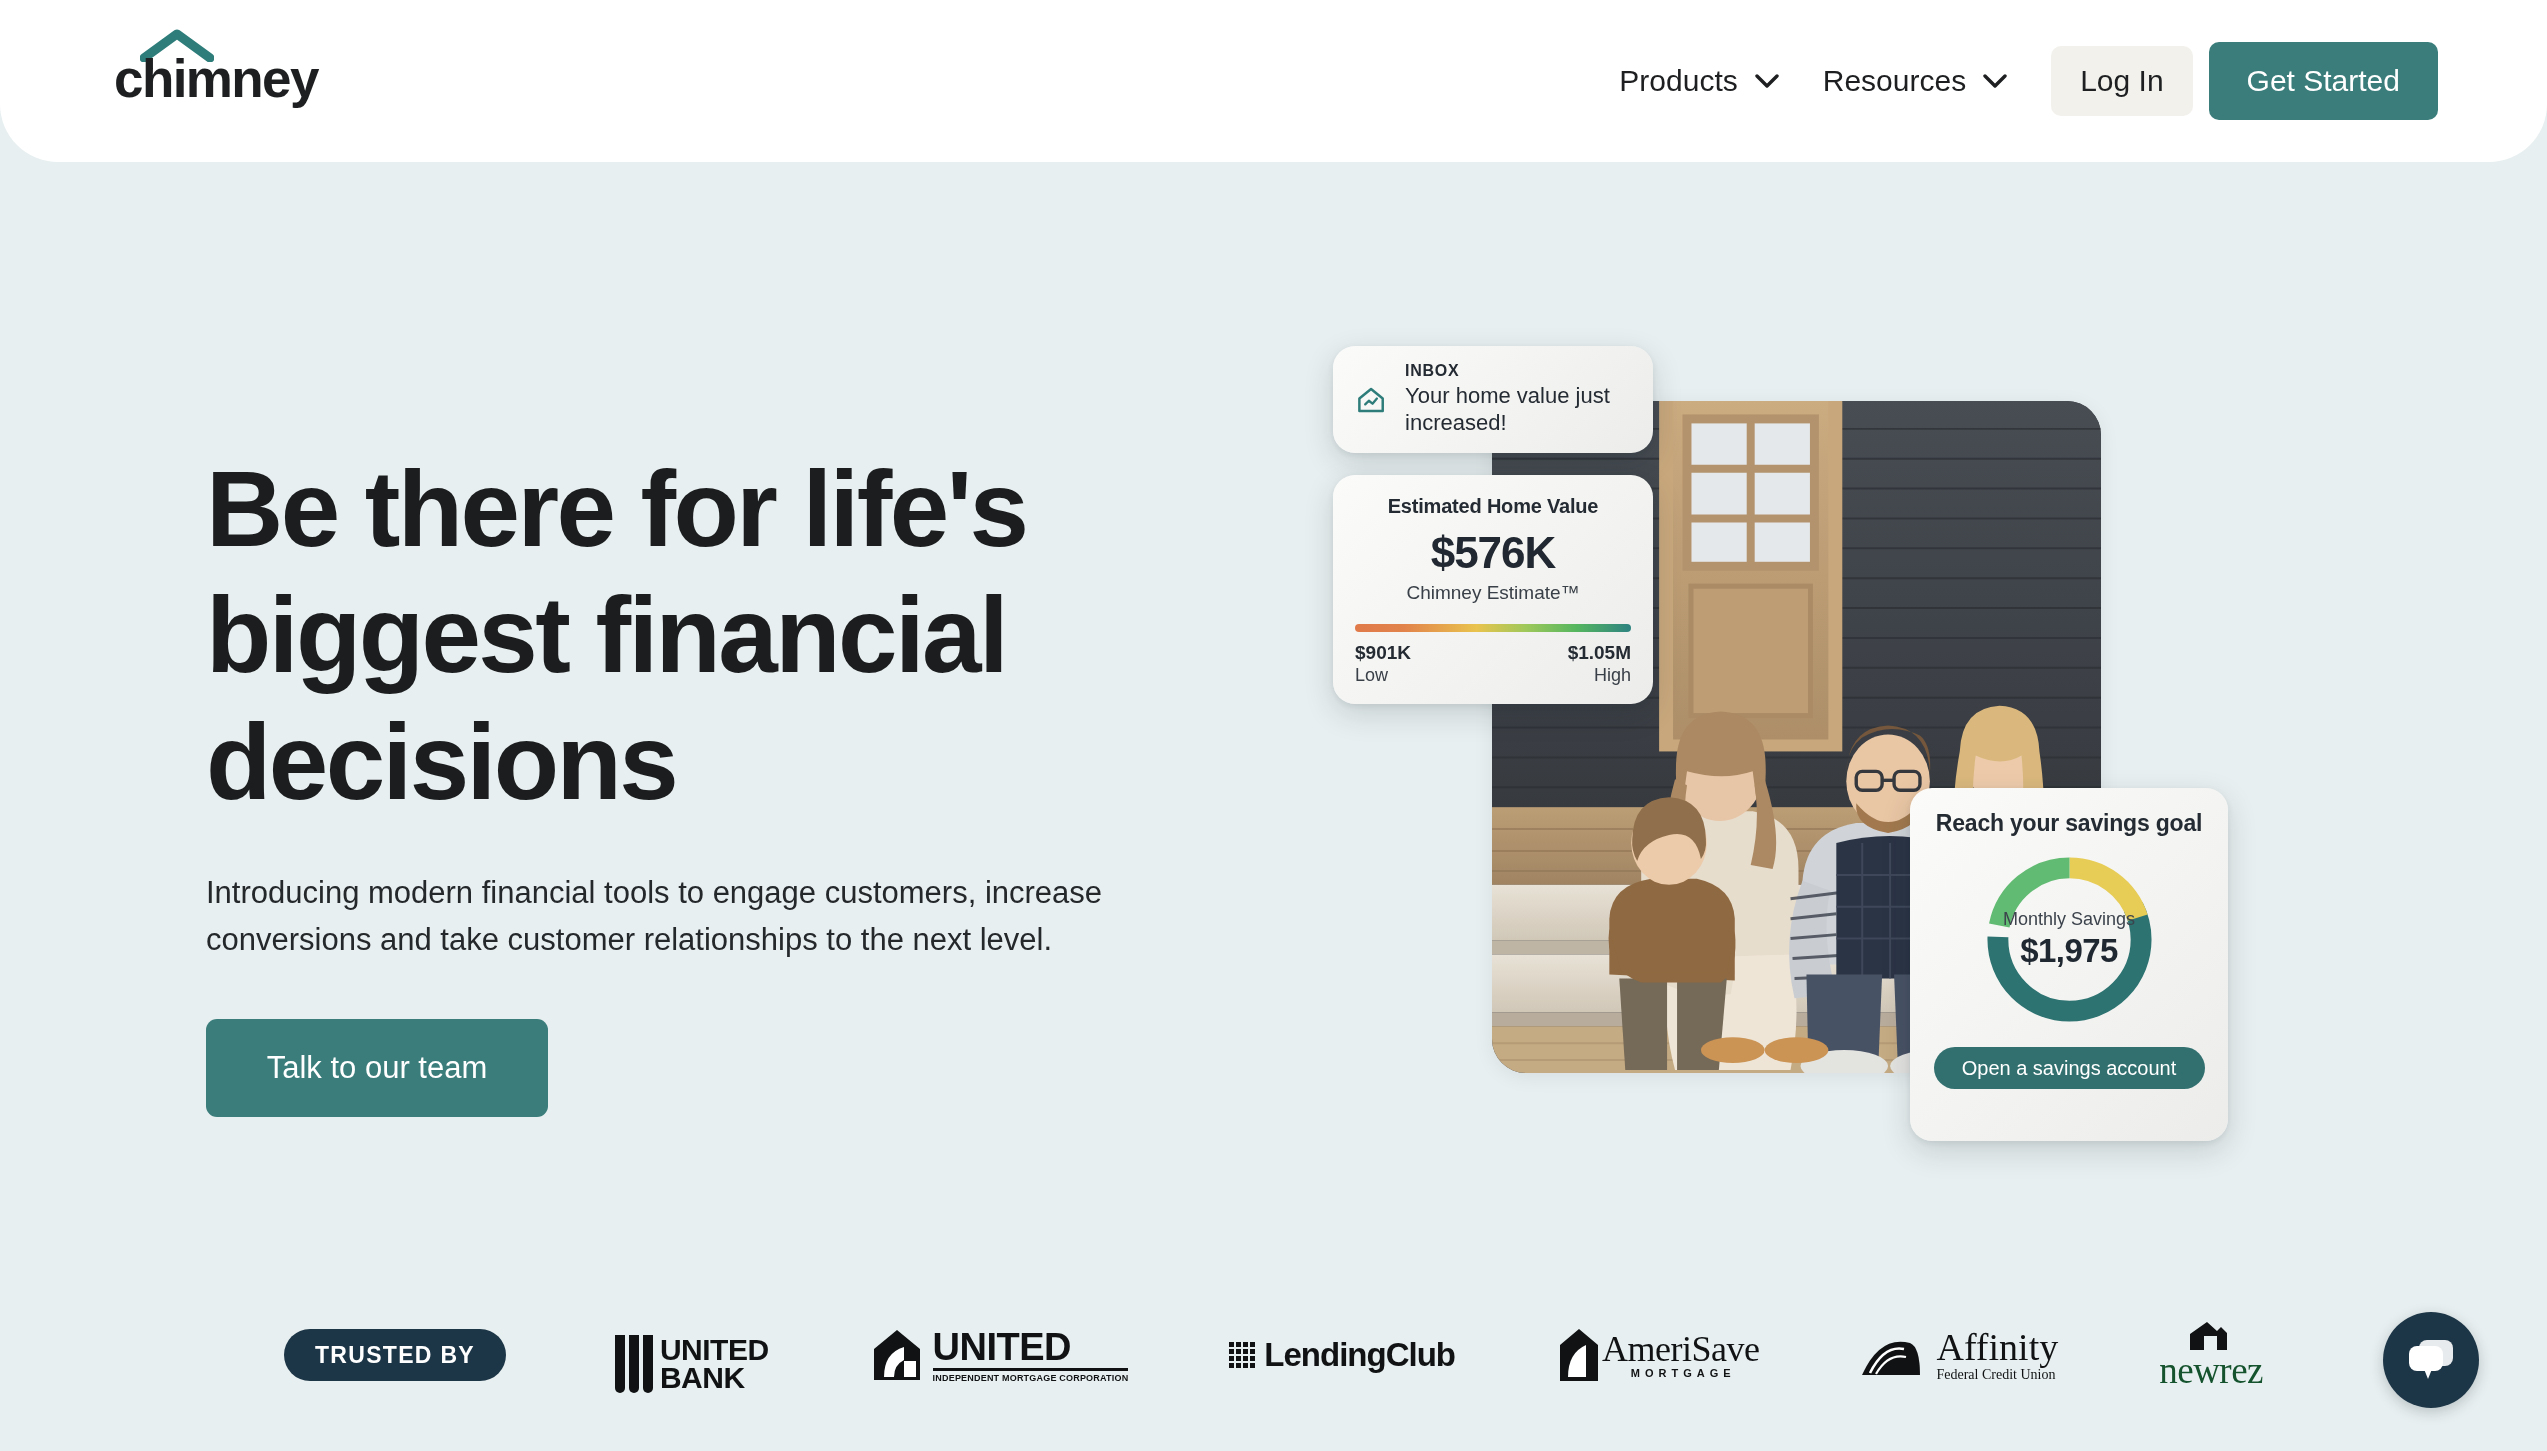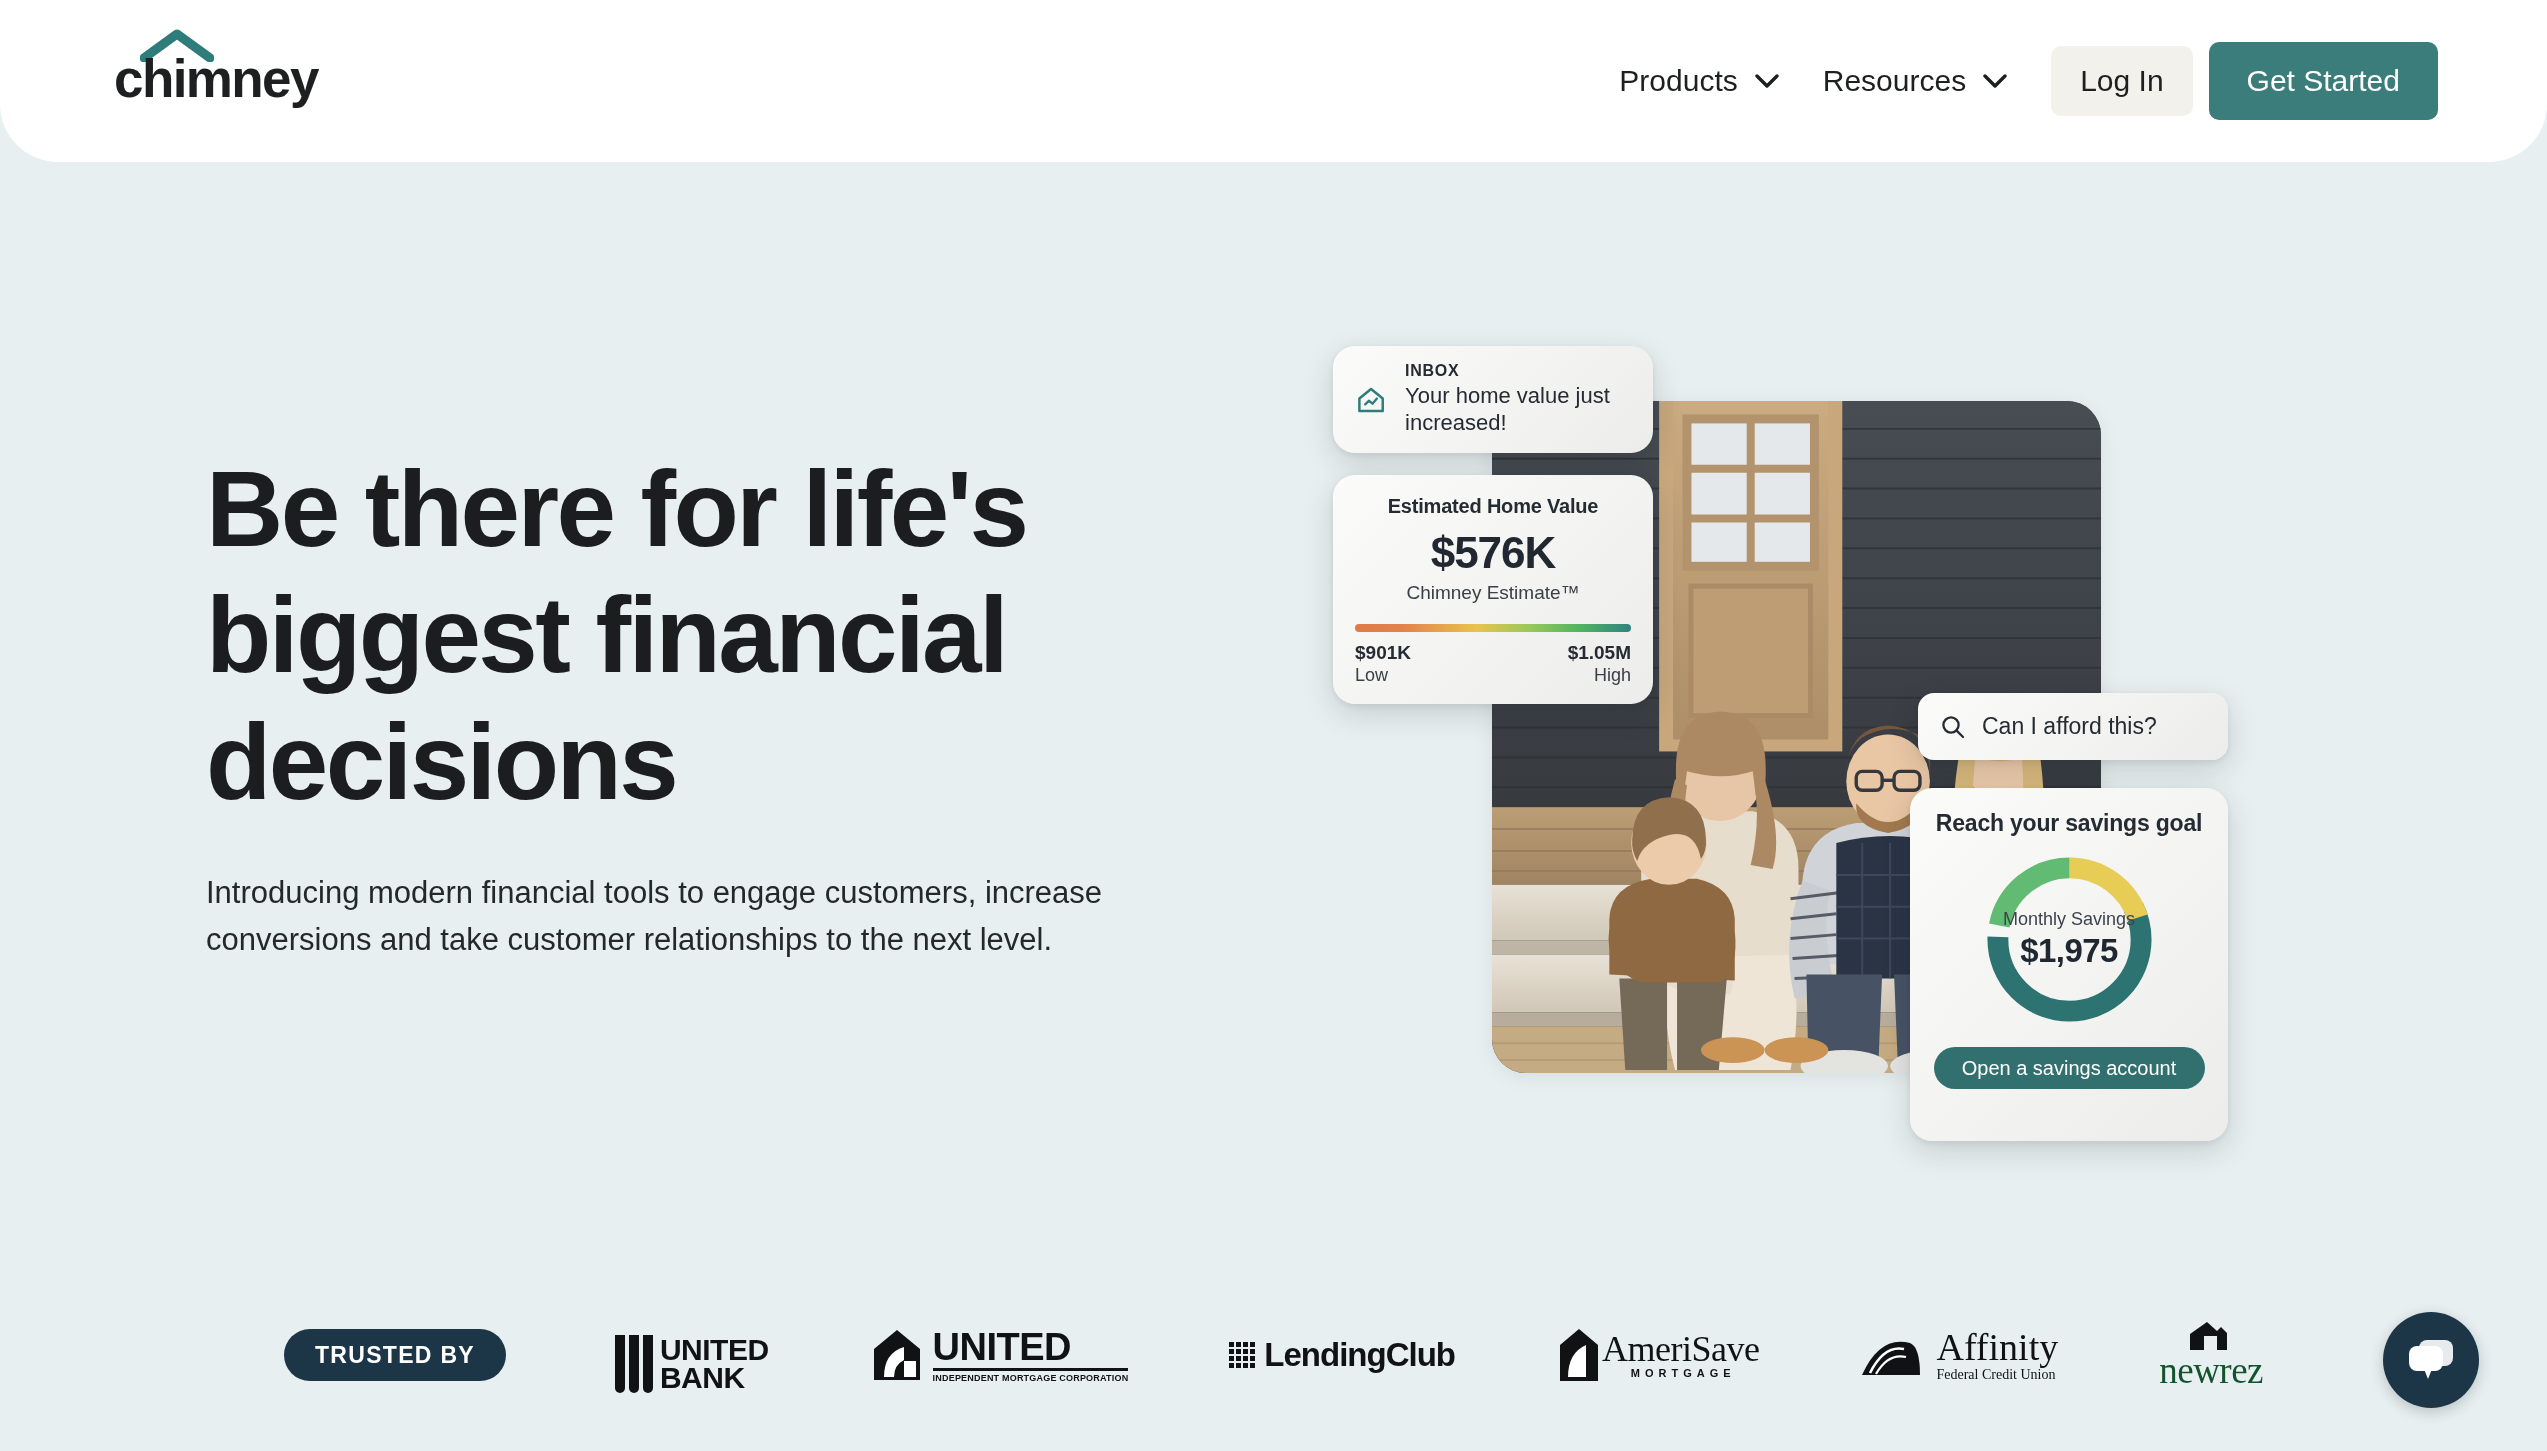--- a/index.html
+++ b/index.html
@@ -405,20 +405,21 @@
       </div>
 
       <button class="btn-login">Log In</button>
       <button class="btn-getstarted">Get Started</button>
     </nav>
   </header>
 
   <section class="hero-left">
     <h1 class="headline">Be there for life's biggest financial decisions</h1>
     <p class="subhead">Introducing modern financial tools to engage customers, increase conversions and take customer relationships to the next level.</p>
+    <button class="btn-talk">Talk to our team</button>
   </section>
 
   <section class="hero-art">
 
     <div class="photo">
       <svg viewBox="0 0 612 675" preserveAspectRatio="xMidYMid slice">
         <defs>
           <linearGradient id="sidingG" x1="0" y1="0" x2="0" y2="1">
             <stop offset="0%" stop-color="#3e444c"></stop>
               <stop offset="100%" stop-color="#2b3037"></stop>
@@ -600,27 +601,20 @@
           <span class="cv-big">$901K</span>
           <span class="cv-small">Low</span>
         </div>
         <div class="col r">
           <span class="cv-big">$1.05M</span>
           <span class="cv-small">High</span>
         </div>
       </div>
     </div>
 
-    <div class="fcard card-search">
-      <svg width="26" height="26" viewBox="0 0 26 26">
-        <circle cx="11" cy="11" r="7.6" fill="none" stroke="#252b33" stroke-width="2.3"></circle>
-        <line x1="16.4" y1="16.4" x2="23" y2="23" stroke="#252b33" stroke-width="2.3" stroke-linecap="round"></line>
-      </svg>
-      <span class="search-text">Can I afford this?</span>
-    </div>
 
     <div class="fcard card-savings">
       <div class="sv-title">Reach your savings goal</div>
 
       <div class="donut-wrap">
         <svg width="179" height="179" viewBox="0 0 180 180">
           <g transform="rotate(-90 90 90)">
 
             <circle cx="90" cy="90" r="72" fill="none" stroke="#2c7371" stroke-width="21" stroke-dasharray="262.4 190.0" stroke-dashoffset="-79.0"></circle>
 

